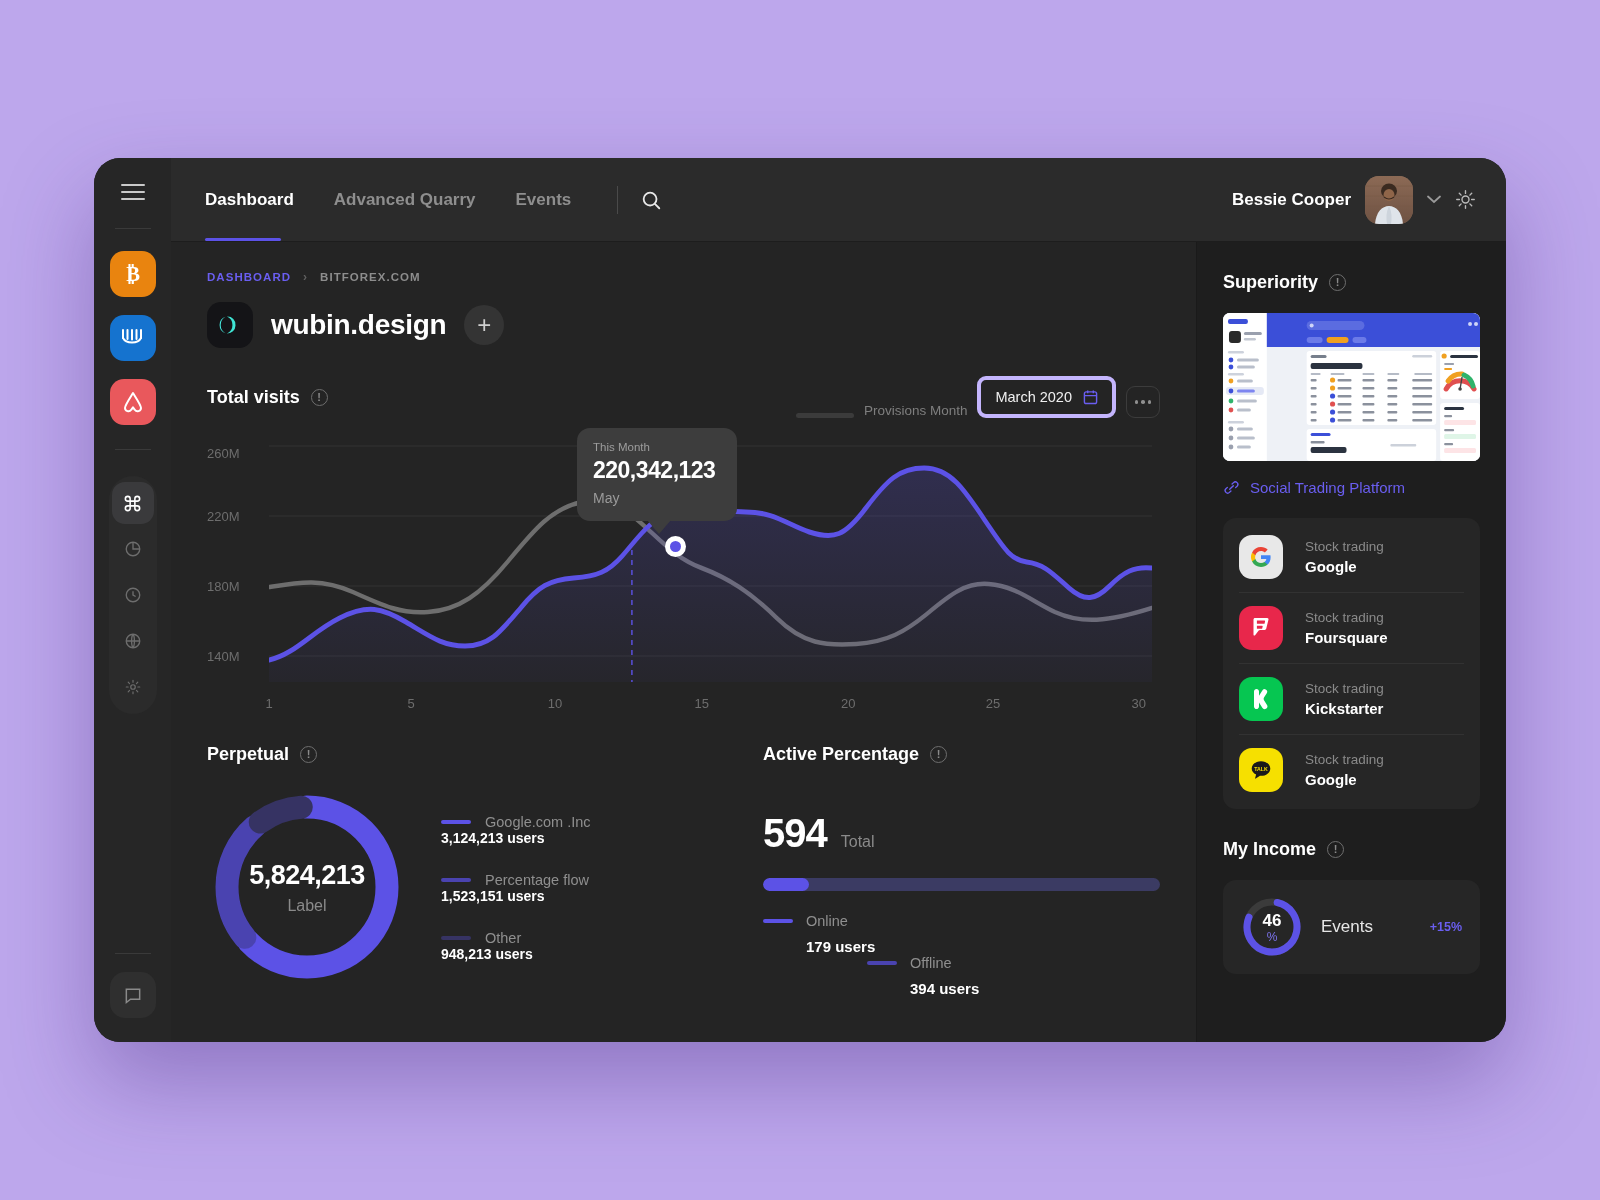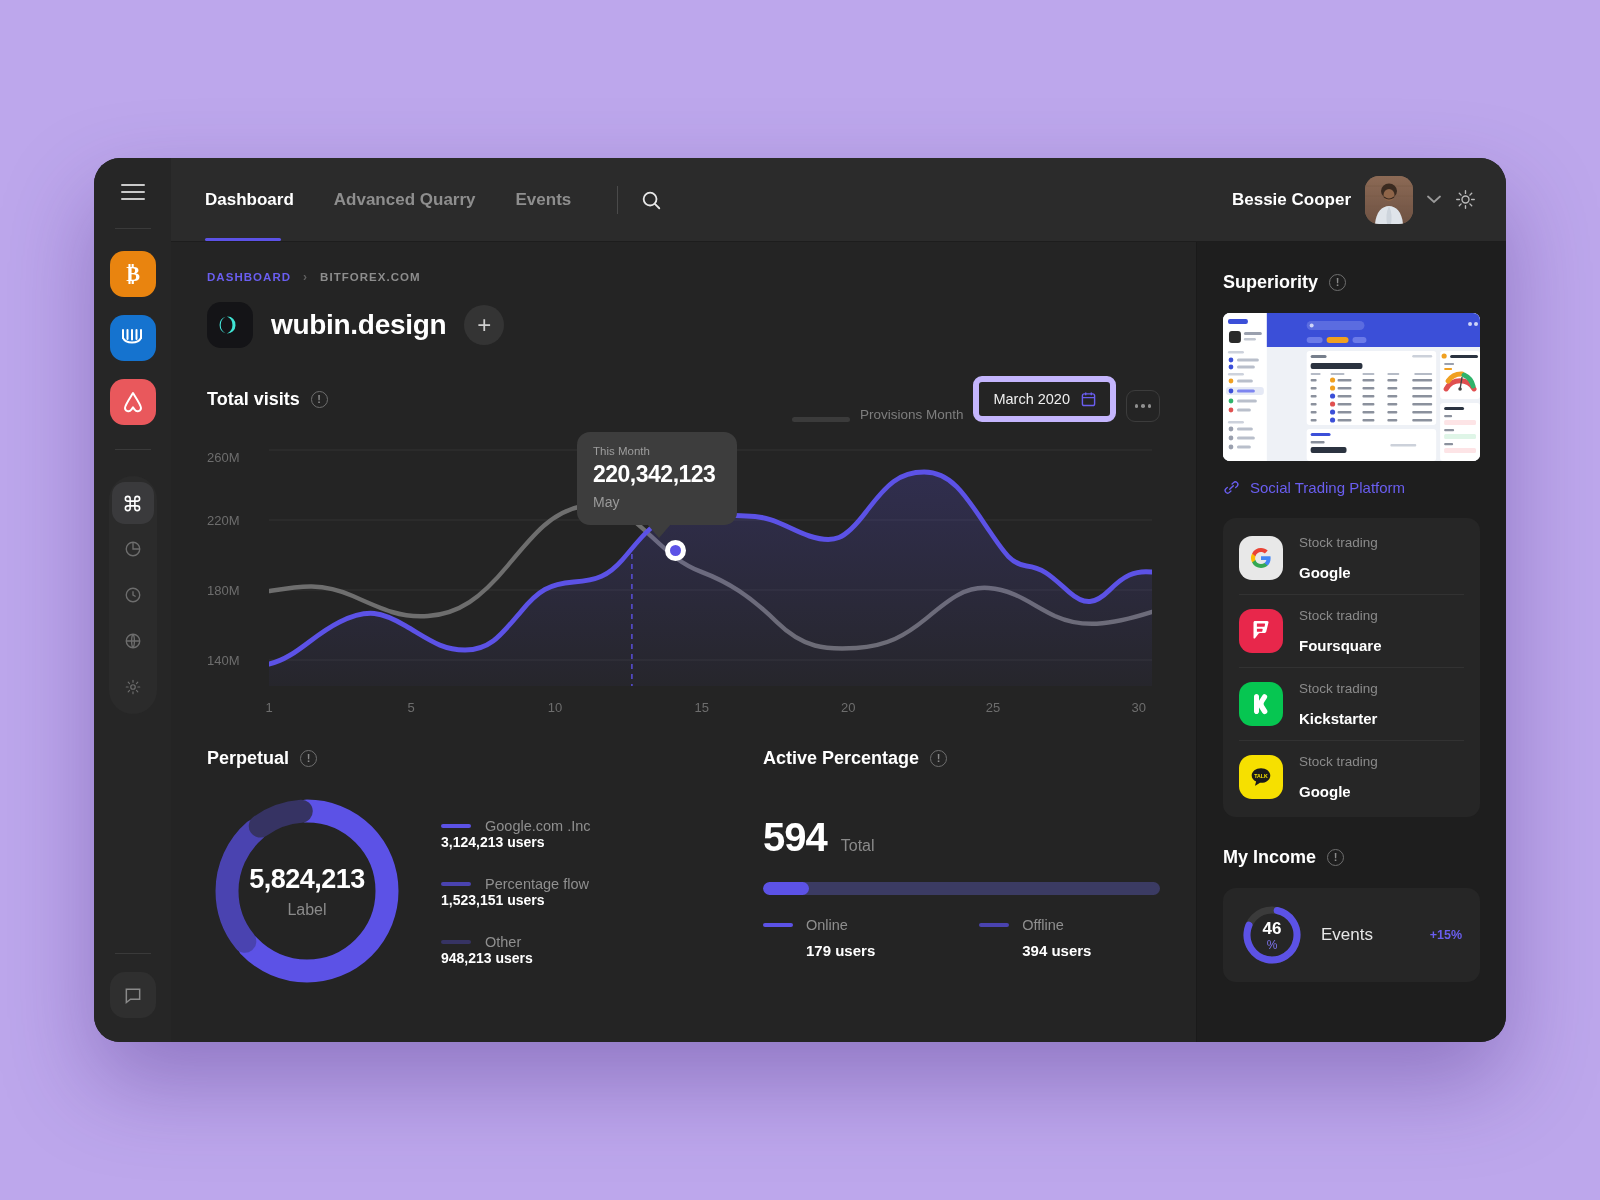--- a/index.html
+++ b/index.html
@@ -141,21 +141,21 @@
     color:#8a8a8a;font-size:11px; display:flex;align-items:center;justify-content:center;
     font-weight:bold; cursor:pointer; line-height:1;
   }
 
   .visits-head { display:flex; align-items:center; margin-top: 28px; }
   .hdr-right { margin-left:auto; display:flex; align-items:flex-end; gap:10px; }
   .pill-bar { width:58px;height:5px;background:#3b3b3b;border-radius:3px; }
   .prov-label { color:#7e7e7e; font-size:13.5px; }
   .date-box {
     display:flex;align-items:center;gap:11px;
-    border:6px solid #c4b5fd; border-radius:9px;
+    border:4px solid #c4b5fd; border-radius:9px;
     padding:9px 14px; color:#efefef; font-size:14.5px; cursor:pointer;
   }
   .dots-btn {
     width:34px;height:32px;border:1px solid #3c3c3c;border-radius:9px;
     display:flex;align-items:center;justify-content:center;gap:3px;cursor:pointer;
   }
   .dots-btn i { width:3.5px;height:3.5px;border-radius:50%;background:#8f8f8f;display:block; }
 
   
   .chart-wrap { position:relative; margin-top:14px; height: 260px; }
@@ -196,39 +196,39 @@
   .leg-top { display:flex; align-items:center; gap:14px; }
   .leg-dash { width:30px;height:4px;border-radius:3px; display:block;}
   .leg-name { color:#8f8f8f; font-size:14.5px; }
   .leg-val { color:#fff; font-size:14px; font-weight:bold; }
 
   .total-row { display:flex; align-items:baseline; gap:14px; margin-top: 46px; }
   .total-num { color:#fff; font-size:40px; font-weight:bold; letter-spacing:-1px;}
   .total-lab { color:#8a8a8a; font-size:16px; }
   .bar-track { margin-top:22px; height:13px; border-radius:7px; background:#3b3b63; overflow:hidden; }
   .bar-fill { height:100%; border-radius:7px; background:#5c52e6; }
-  .bar-legend { display:flex; margin-top:22px; }
+  .bar-legend { display:flex; margin-top:22px;flex-direction:column; }
   .bl-item { display:flex; flex-direction:column; gap:9px; }
   .bl-item + .bl-item { margin-left: 104px; }
   .bl-top { display:flex; align-items:center; gap:13px; }
   .bl-name { color:#8f8f8f; font-size:14.5px; }
   .bl-val { color:#fff; font-size:15px; font-weight:bold; padding-left:43px; }
 
   
   .preview {
     margin-top: 20px; width:100%; height:148px; border-radius:7px;
     overflow:hidden; background:#f0f2f7; position:relative;
   }
   .link-row { display:flex; align-items:center; gap:10px; margin-top:18px; color:#6a5ef0; font-size:15px; cursor:pointer;}
 
   .stock-card { margin-top:22px; background:#262626; border-radius:13px; padding: 4px 16px; }
   .stock-row { display:flex; align-items:center; gap:16px; padding: 13px 0; }
   .stock-row + .stock-row { border-top:1px solid #323232; }
   .stock-logo { width:44px;height:44px;border-radius:13px; flex:0 0 44px; display:flex;align-items:center;justify-content:center;}
-  .stock-txt { display:flex; flex-direction:column; gap:14px; }
+  .stock-txt { display:flex; flex-direction:column; gap:4px;margin-left:6px; }
   .stock-cat { color:#8a8a8a; font-size:13.5px; }
   .stock-name { color:#fff; font-size:15px; font-weight:bold; }
 
   .income-head { margin-top:30px; }
   .income-card {
     margin-top:20px; background:#262626; border-radius:13px;
     padding: 16px 18px; display:flex; align-items:center; gap:18px;
   }
   .mini-donut { position:relative; width:62px;height:62px; flex:0 0 62px;}
   .mini-center { position:absolute;inset:0;display:flex;flex-direction:column;align-items:center;justify-content:center;}

